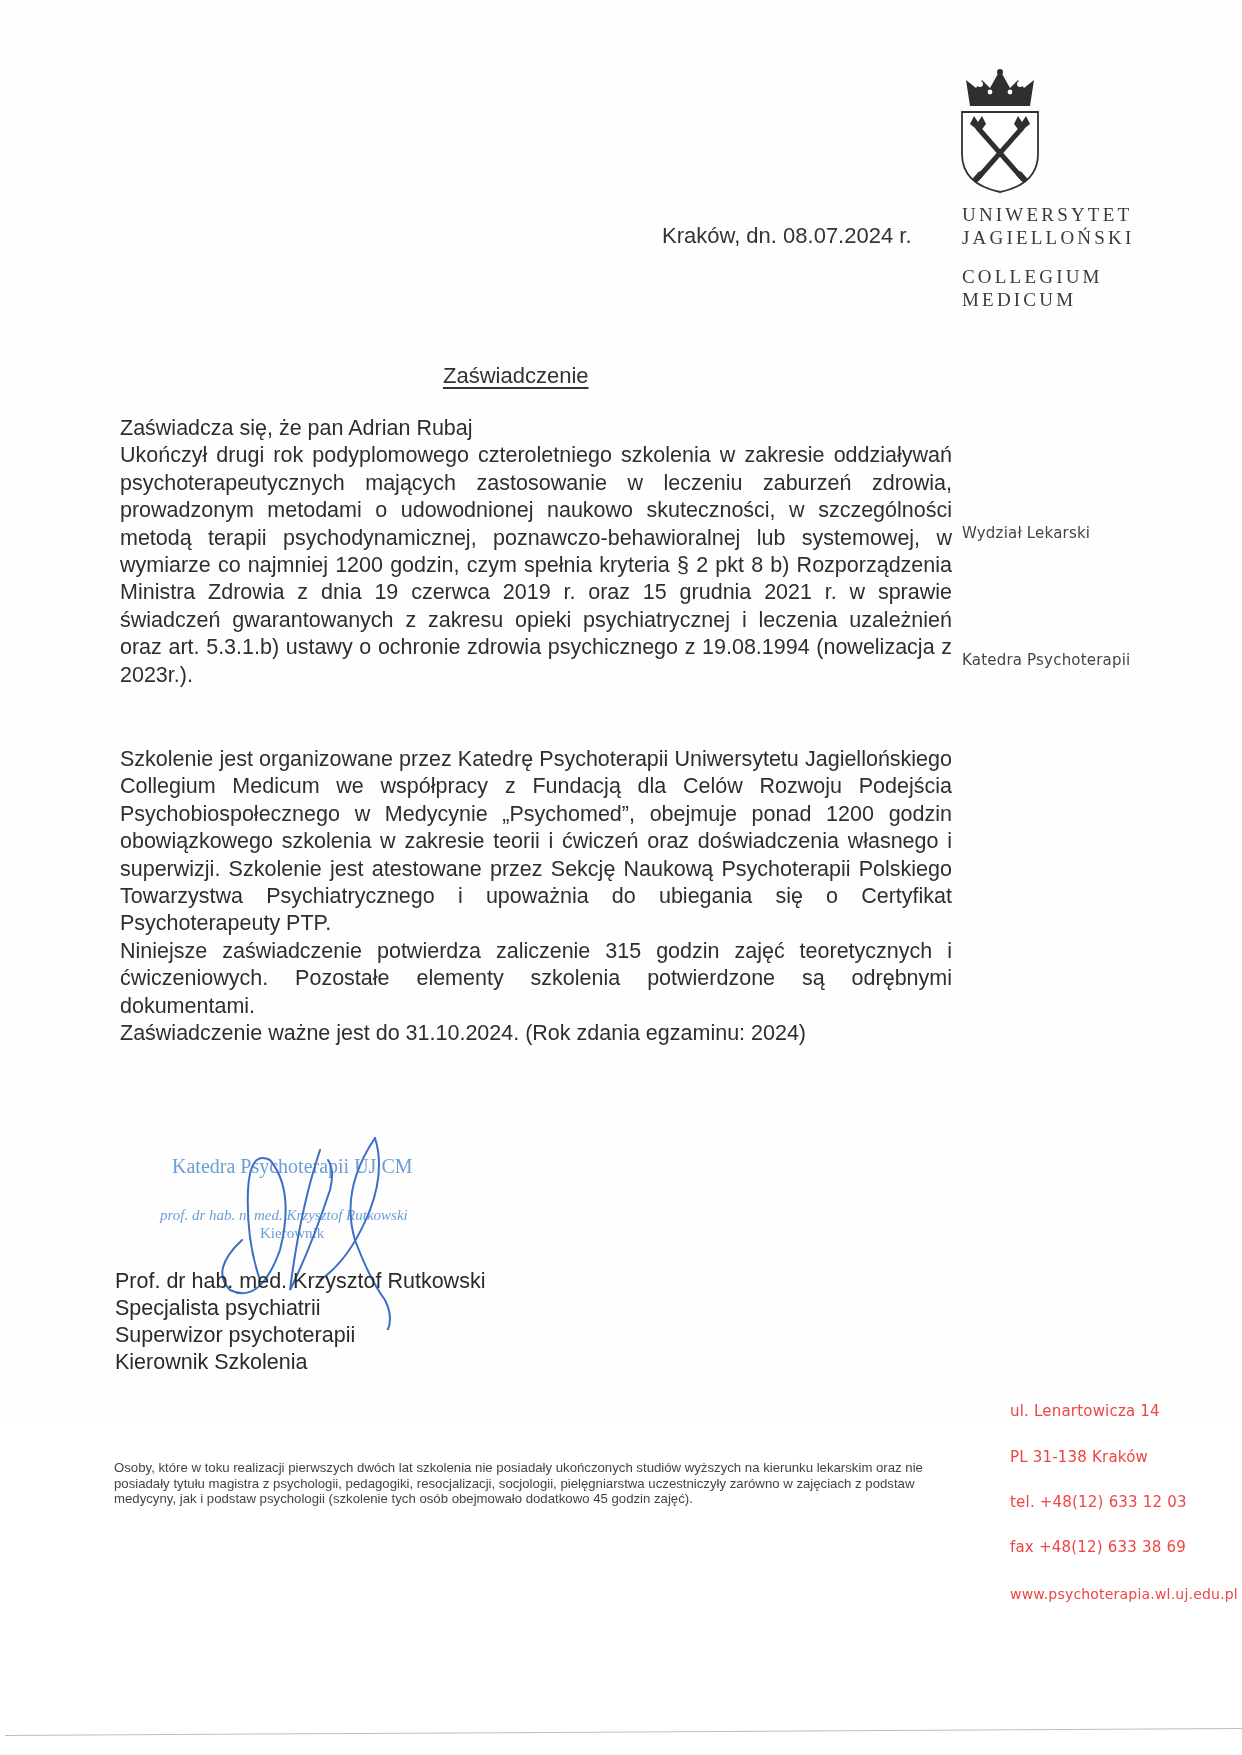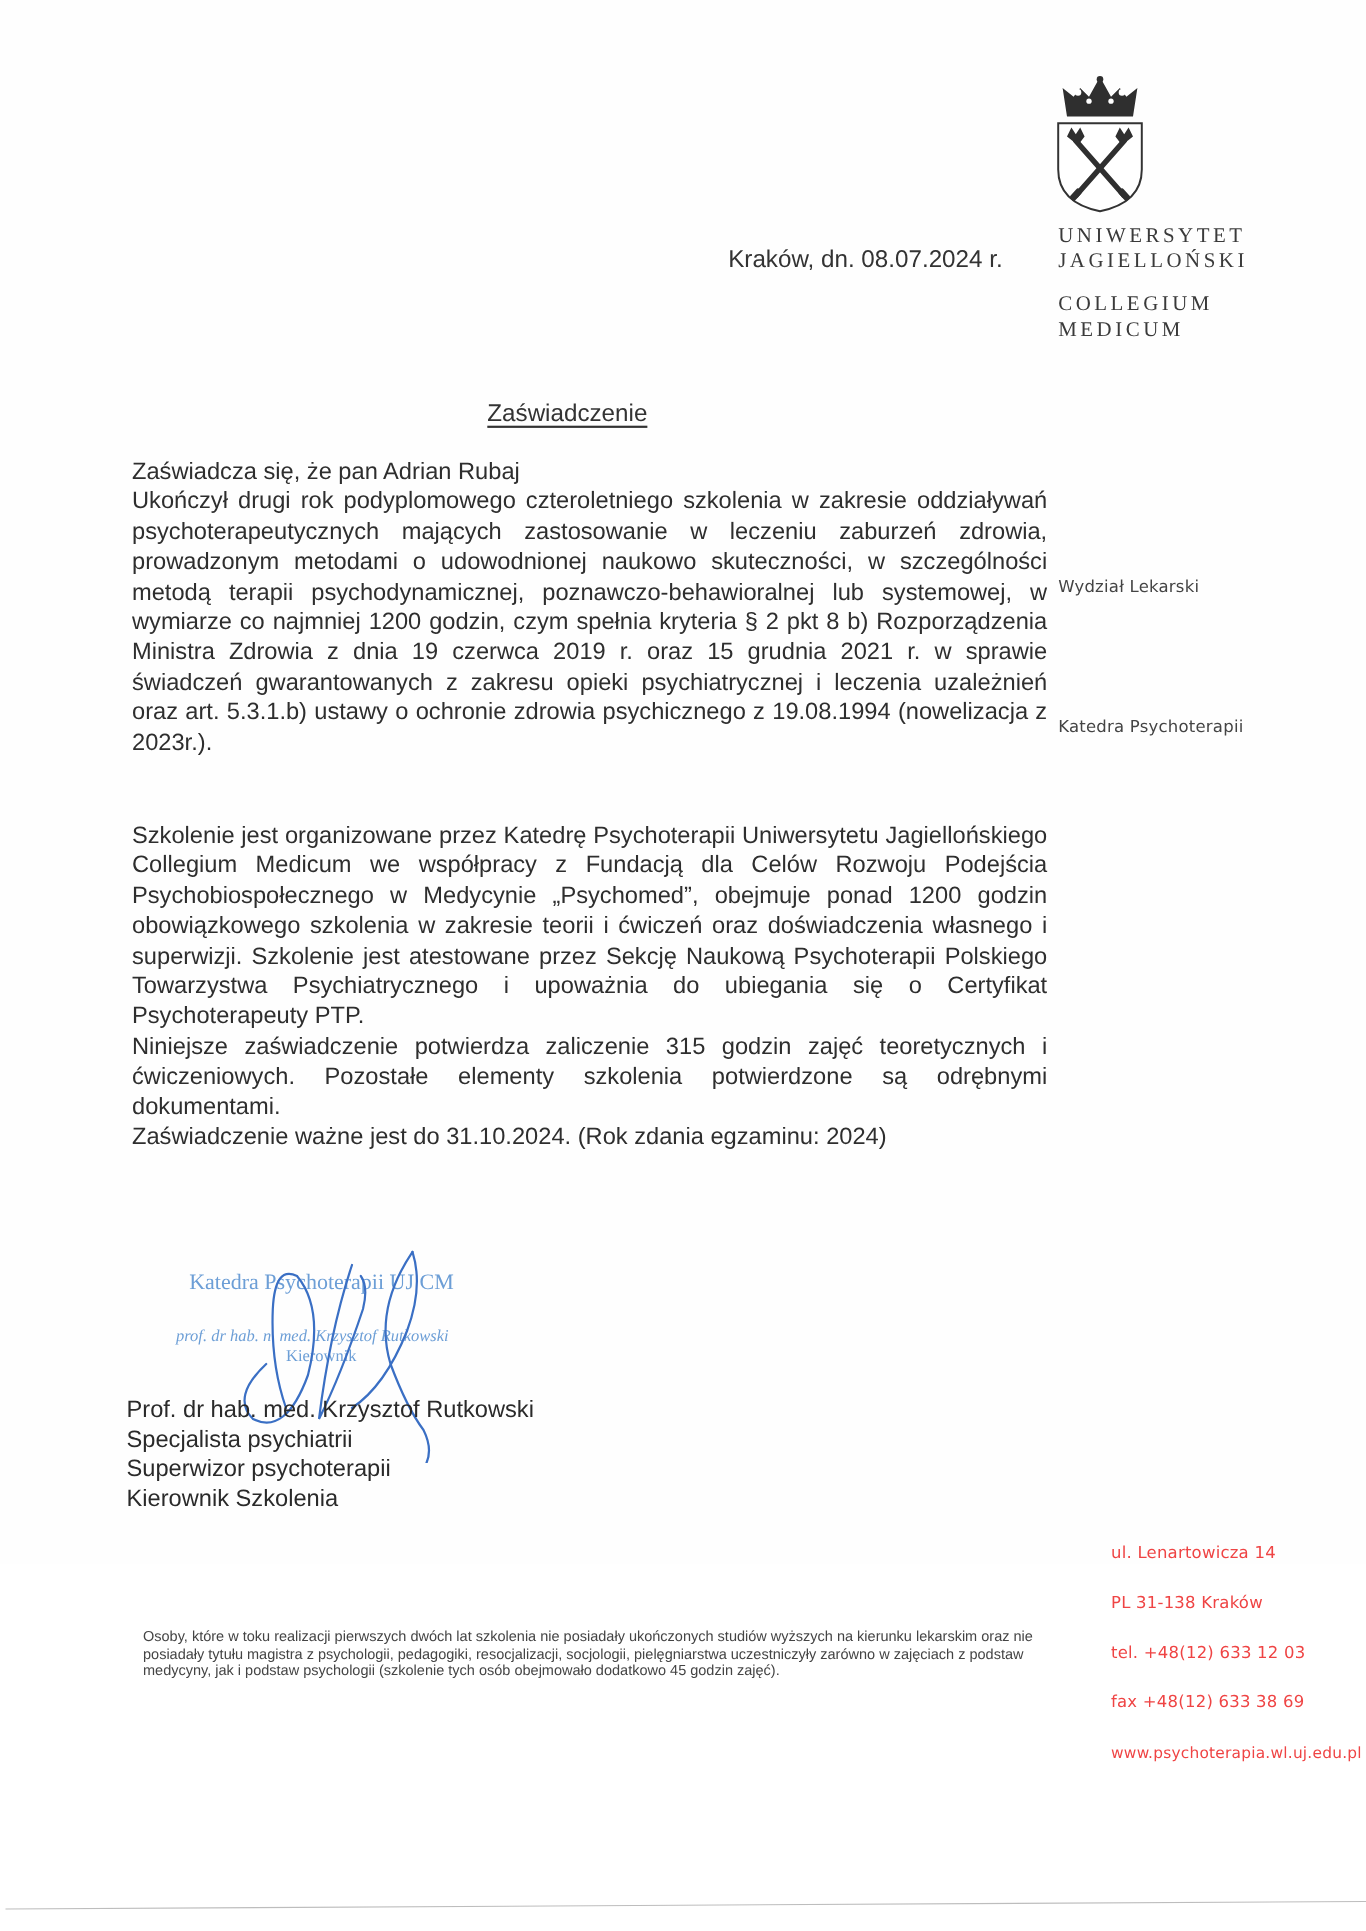--- a/index.html
+++ b/index.html
@@ -38,21 +38,21 @@
     .stamp-2 { left: 40px; top: 82px; font-size: 15px; font-style: italic; }
     .stamp-3 { left: 140px; top: 100px; font-size: 15px; }
     .signature { position: absolute; left: 170px; top: 1130px; width: 360px; height: 200px; pointer-events: none; }
 
     .signer { position: absolute; left: 115px; font-size: 21.5px; line-height: 27px; color: #2a2a2a; font-family: "Liberation Sans", sans-serif; }
     .signer-name { top: 1268px; }
     .signer-role1 { top: 1295px; }
     .signer-role2 { top: 1322px; }
     .signer-role3 { top: 1349px; }
 
-    .footnote { position: absolute; left: 130px; top: 1460px; width: 810px; font-family: "Liberation Sans", sans-serif; font-size: 13.2px; line-height: 15.5px; color: #444; margin-top: 20px; }
+    .footnote { position: absolute; left: 114px; top: 1460px; width: 810px; font-family: "Liberation Sans", sans-serif; font-size: 13.2px; line-height: 15.5px; color: #444; }
 
     .contact { position: absolute; left: 1010px; font-size: 15px; color: #ef4444; }
     .c1 { top: 1402px; }
     .c2 { top: 1448px; }
     .c3 { top: 1493px; }
     .c4 { top: 1538px; }
     .c5 { top: 1586px; font-size: 14px; }
 
     .scan-line { position: absolute; left: 5px; top: 1735px; width: 1237px; height: 1px; background: #bdbdbd; transform: rotate(-0.32deg); transform-origin: left center; }
   </style>

